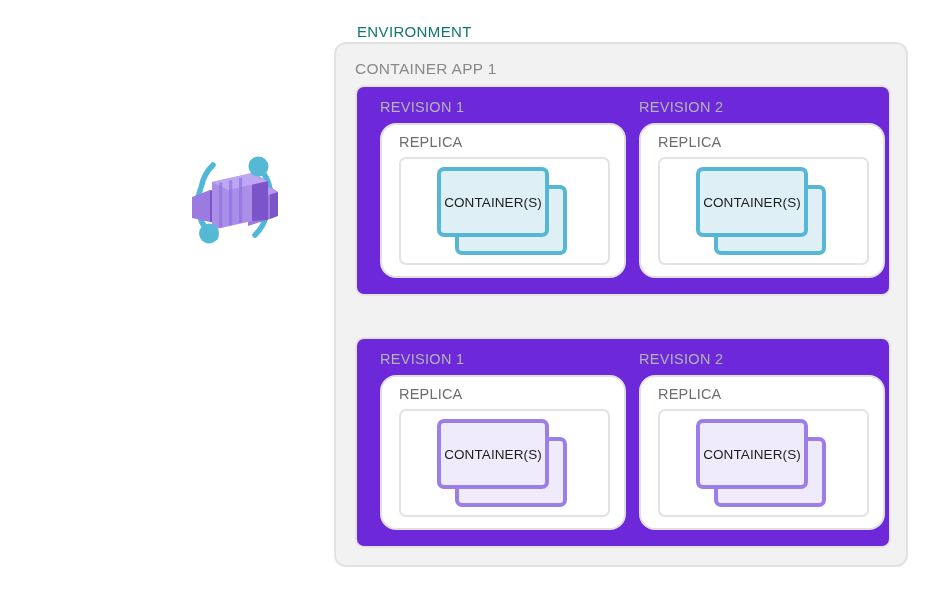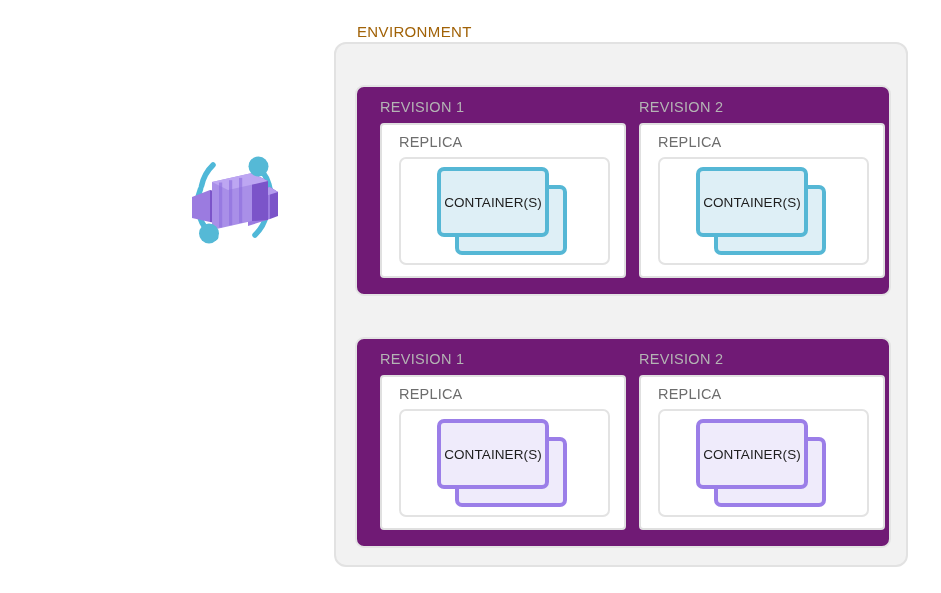--- a/index.html
+++ b/index.html
@@ -58,54 +58,54 @@
     background: #f2f2f2;
     border: 2px solid #e2e2e2;
     border-radius: 12px;
   }
   #environment-label {
     position: absolute;
     left: 357px;
     top: 23px;
     font-size: 15px;
     letter-spacing: 0.35px;
-    color: #a16207;
+    color: #0f766e;
     font-weight: 400;
   }
 
   .app-label {
     position: absolute;
     font-size: 15.5px;
     letter-spacing: 0.3px;
     color: #8a8a8a;
     font-weight: 400;
   }
 
   .app-box {
     position: absolute;
     box-sizing: border-box;
-    background: #701a75;
+    background: #6d28d9;
     border: 2px solid #e4e4e4;
     border-radius: 9px;
   }
 
   .revision-label {
     position: absolute;
     font-size: 14.5px;
     letter-spacing: 0.3px;
     color: #b4b4b4;
     font-weight: 400;
   }
 
   .revision-box {
     position: absolute;
     box-sizing: border-box;
     background: #ffffff;
     border: 2px solid #e0e0e0;
-    border-radius: 4px;
+    border-radius: 16px;
   }
 
   .replica-label {
     position: absolute;
     font-size: 14.5px;
     letter-spacing: 0.2px;
     color: #6d6d6d;
     font-weight: 400;
   }
 
@@ -196,20 +196,21 @@
       <circle cx="27.0" cy="85.5" r="10" fill="#55B9D6"></circle>
     </svg>
   </div>
 
 </div>
 
 <div id="environment-label">ENVIRONMENT</div>
 
 <div id="environment-box">
 
+  <div class="app-label" style="left:19px; top:16px;">CONTAINER APP 1</div>
 
   <div class="app-box" style="left:19px; top:41px; width:536px; height:211px;">
 
     <div class="revision-label" style="left:23px; top:12px;">REVISION 1</div>
     <div class="revision-box" style="left:23px; top:36px; width:246px; height:155px;">
       <div class="replica-label" style="left:17px; top:9px;">REPLICA</div>
       <div class="replica-box" style="left:17px; top:32px; width:211px; height:108px;">
         <div class="container-stack theme-teal" style="left:36px; top:8px;">
           <div class="container-card back"></div>
           <div class="container-card front">

